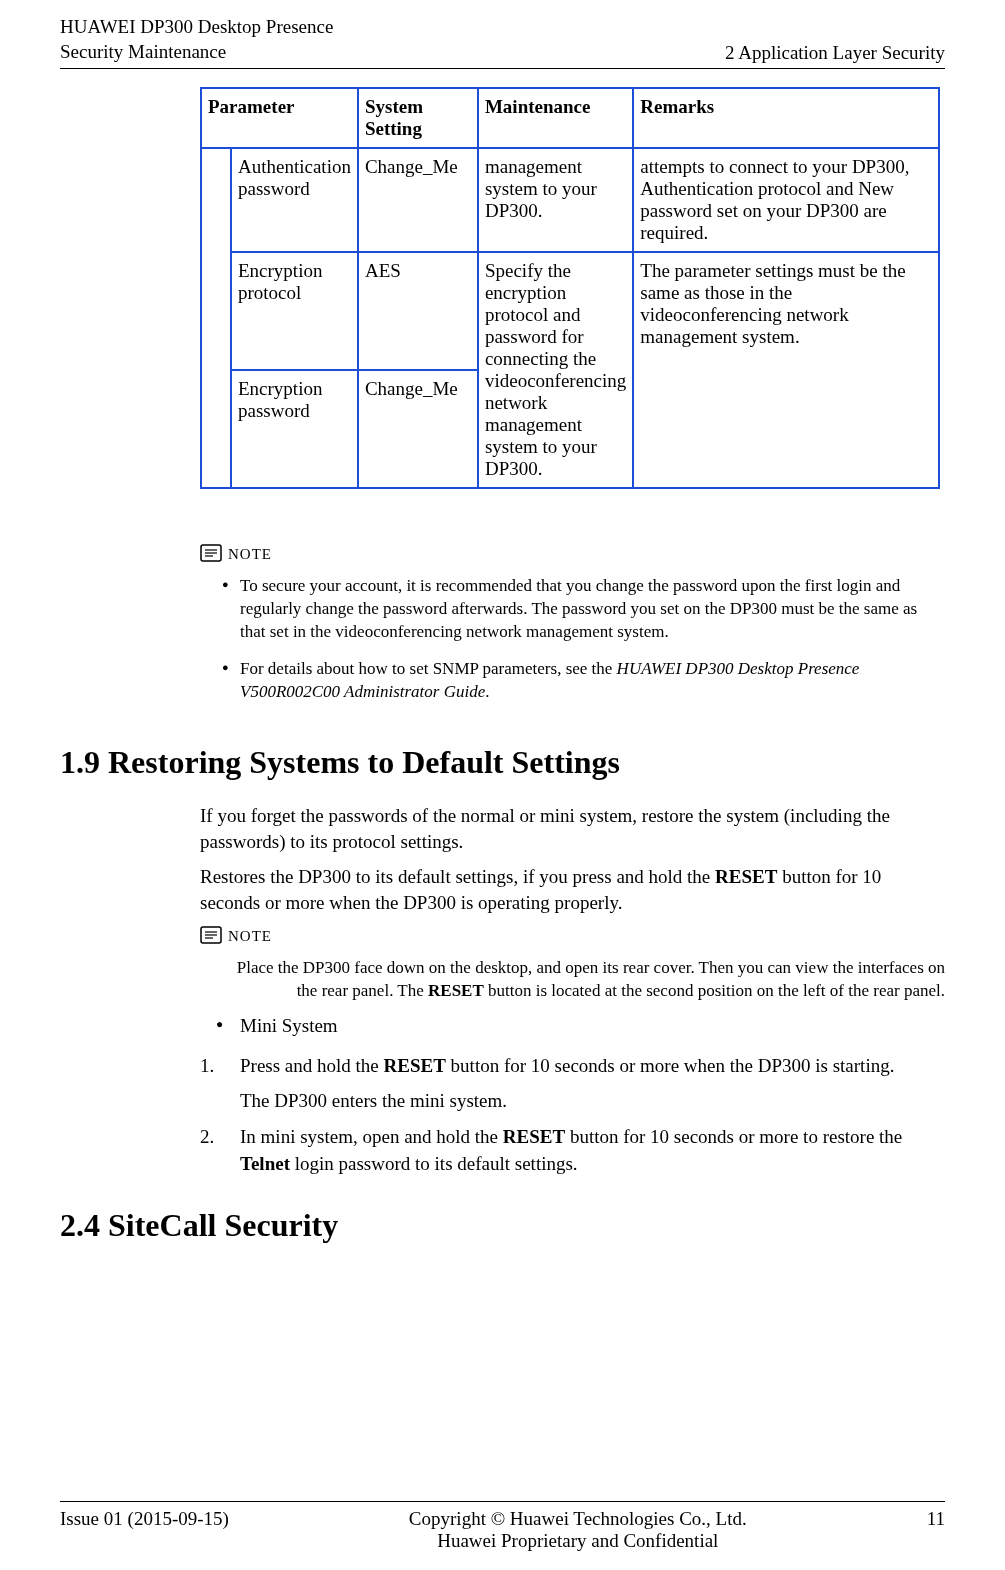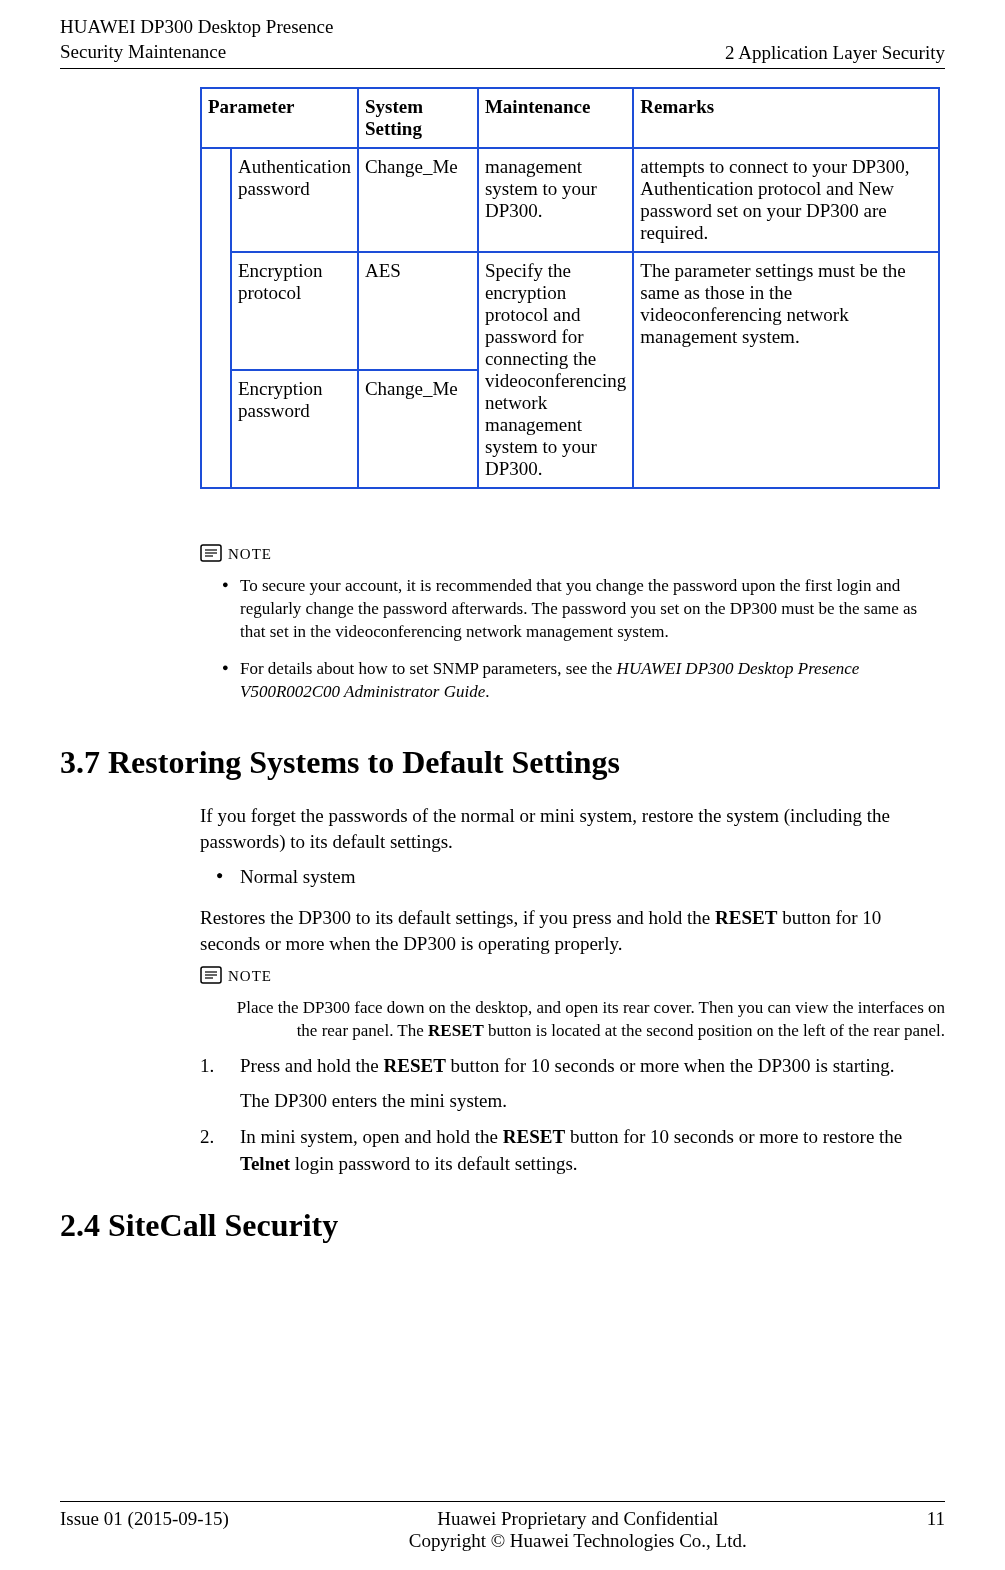--- a/index.html
+++ b/index.html
@@ -101,27 +101,24 @@
       <span class="note-label">NOTE</span>
     </div>
     <ul class="note-list">
       <li><span>To secure your account, it is recommended that you change the password upon the first login and regularly change the password afterwards. The password you set on the DP300 must be the same as that set in the videoconferencing network management system.</span></li>
       <li>
         <span>For details about how to set SNMP parameters, see the </span><span class="italic">HUAWEI DP300 Desktop Presence V500R002C00 Administrator Guide</span><span>.</span>
       </li>
     </ul>
   </div>
 
-  <h2 class="sec">3.7 Restoring Systems to Default Settings</h2>
+  <h2 class="sec">1.9 Restoring Systems to Default Settings</h2>
 
-  <div class="body-text">If you forget the passwords of the normal or mini system, restore the system (including the passwords) to its default settings.</div>
+  <div class="body-text">If you forget the passwords of the normal or mini system, restore the system (including the passwords) to its protocol settings.</div>
 
-  <ul class="bullet-list">
-    <li><span>Normal system</span></li>
-  </ul>
 
   <div class="body-text">
     <span>Restores the DP300 to its default settings, if you press and hold the </span><span class="bold">RESET</span><span> button for 10 seconds or more when the DP300 is operating properly.</span>
   </div>
 
   <div class="note2">
     <div class="note-hdr">
       <span class="note-icon">
         <svg width="22" height="18" viewBox="0 0 22 18">
             <rect x="1" y="1" width="20" height="16" rx="2" fill="none" stroke="#000" stroke-width="1.5"></rect>
@@ -130,40 +127,43 @@
             <line x1="5" y1="12" x2="13" y2="12" stroke="#000" stroke-width="1.2"></line>
           </svg>
       </span>
       <span class="note-label">NOTE</span>
     </div>
     <div class="note-text">
       <span>Place the DP300 face down on the desktop, and open its rear cover. Then you can view the interfaces on the rear panel. The </span><span class="bold">RESET</span><span> button is located at the second position on the left of the rear panel.</span>
     </div>
   </div>
 
+  <ul class="bullet-list">
+    <li><span>Mini System</span></li>
+  </ul>
 
   <ol class="steps">
     <li>
       <span class="num">1.</span>
       <span>Press and hold the </span><span class="bold">RESET</span><span> button for 10 seconds or more when the DP300 is starting.</span>
       <span class="sub">The DP300 enters the mini system.</span>
     </li>
     <li>
       <span class="num">2.</span>
       <span>In mini system, open and hold the </span><span class="bold">RESET</span><span> button for 10 seconds or more to restore the </span><span class="bold">Telnet</span><span> login password to its default settings.</span>
     </li>
   </ol>
 
   <h2 class="sec" style="margin-top:30px;">2.4 SiteCall Security</h2>
 
   <div class="ftr">
     <hr class="ftr-rule">
     <div class="ftr-row">
       <div>Issue 01 (2015-09-15)</div>
       <div class="ftr-center">
+        <div>Copyright © Huawei Technologies Co., Ltd.</div>
         <div>Huawei Proprietary and Confidential</div>
-        <div>Copyright © Huawei Technologies Co., Ltd.</div>
       </div>
       <div>11</div>
     </div>
   </div>
 
 </div>
 
 </body></html>

